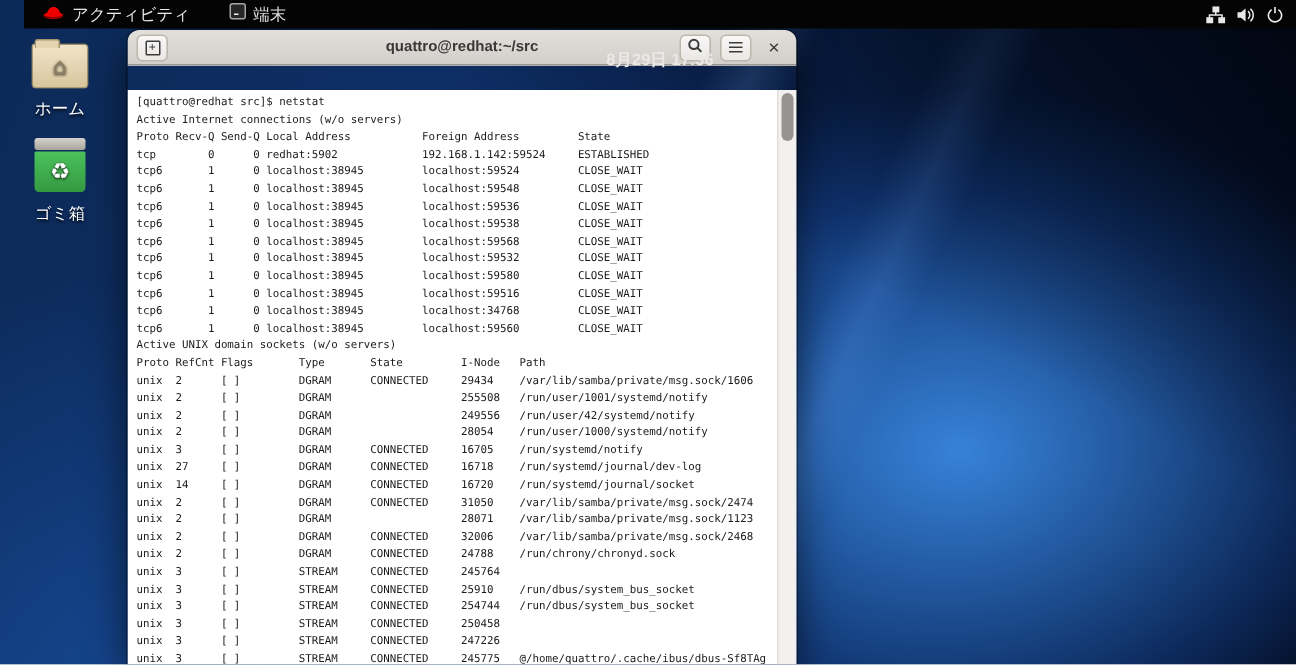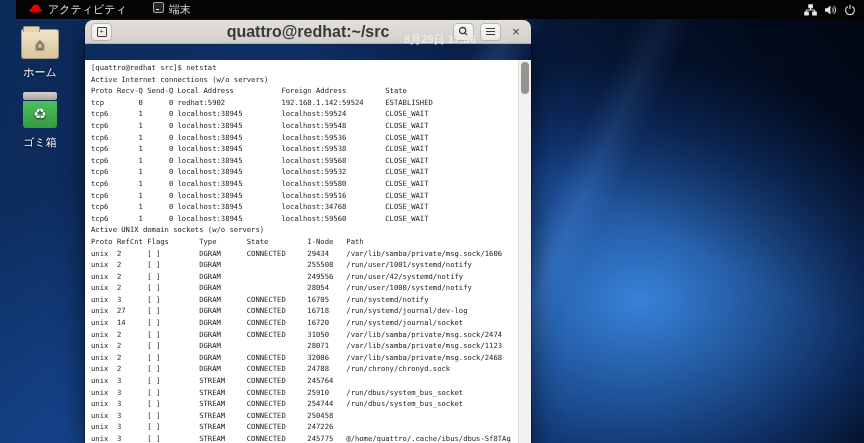--- a/index.html
+++ b/index.html
@@ -59,21 +59,21 @@
   .paper-art::after { content:""; position:absolute; top:0; right:0; width:0; height:0;
     border-bottom:9px solid #d2d0cc; border-right:9px solid rgba(0,0,0,0.18); }
 
   
   .terminal { position:absolute; left:85px; top:20px; width:446px; height:423px; z-index:20;
     border-radius:8px 8px 0 0; overflow:hidden; display:flex; flex-direction:column;
     box-shadow:0 10px 28px rgba(0,0,0,0.6), 0 0 0 1px rgba(0,0,0,0.35); }
   .titlebar { position:relative; height:24px; flex-shrink:0;
     background:linear-gradient(#e3e0dc,#d2cec9); border-bottom:1px solid #b6afa6;
     display:flex; align-items:center; padding:0 6px; }
-  .win-title { position:absolute; left:0; right:0; text-align:center; font-size:16px; font-weight:bold; color:#393939; pointer-events:none; }
+  .win-title { position:absolute; left:0; right:0; text-align:center; font-size:10px; font-weight:bold; color:#393939; pointer-events:none; }
   .tb-btn { width:21px; height:18px; border:1px solid #bdb6ad; border-radius:4px;
     background:linear-gradient(#f9f8f7,#eae7e4); display:flex; align-items:center; justify-content:center; cursor:pointer; z-index:2; }
   .tb-right { margin-left:auto; display:flex; align-items:center; gap:6px; z-index:2; }
   .newtab-glyph { width:10px; height:10px; border:1px solid #3c3c3c; border-radius:1px;
     display:flex; align-items:center; justify-content:center; font-size:8px; line-height:1; color:#3c3c3c; }
   .menu-glyph { display:flex; flex-direction:column; gap:1.5px; }
   .menu-glyph i { display:block; width:9px; height:1.4px; background:#3c3c3c; }
   .close-btn { width:18px; height:18px; display:flex; align-items:center; justify-content:center;
     font-size:13px; color:#3a3a3a; cursor:pointer; z-index:2; }
 

